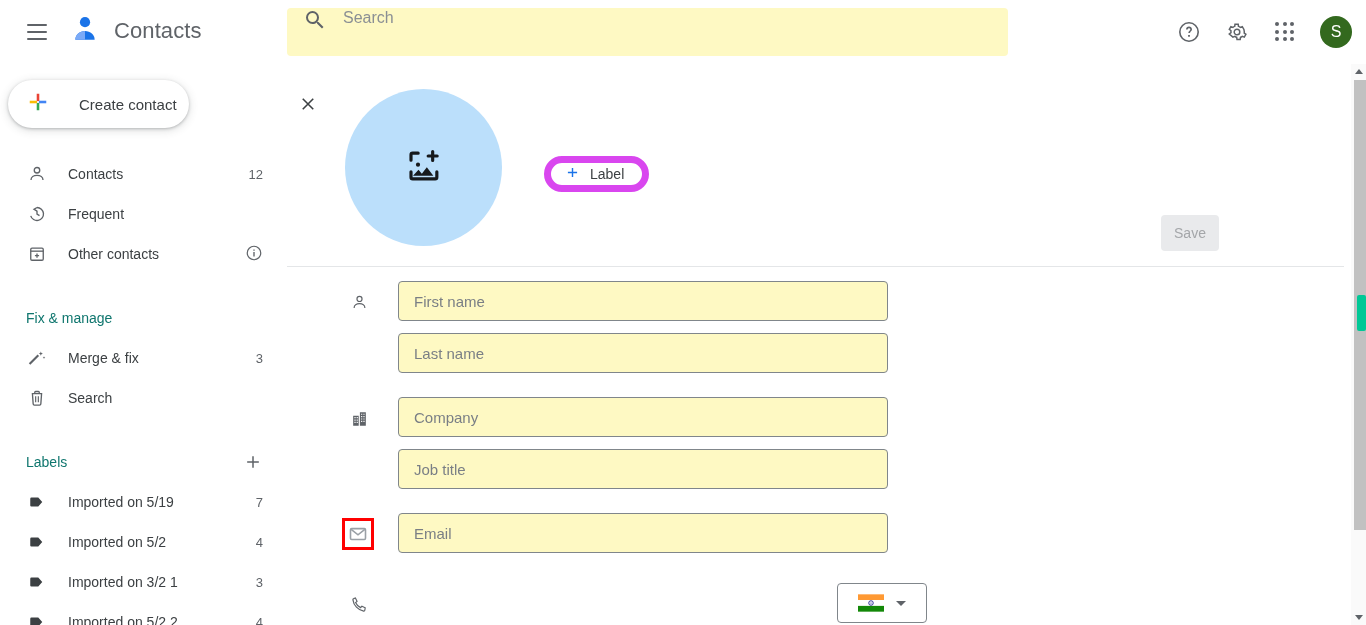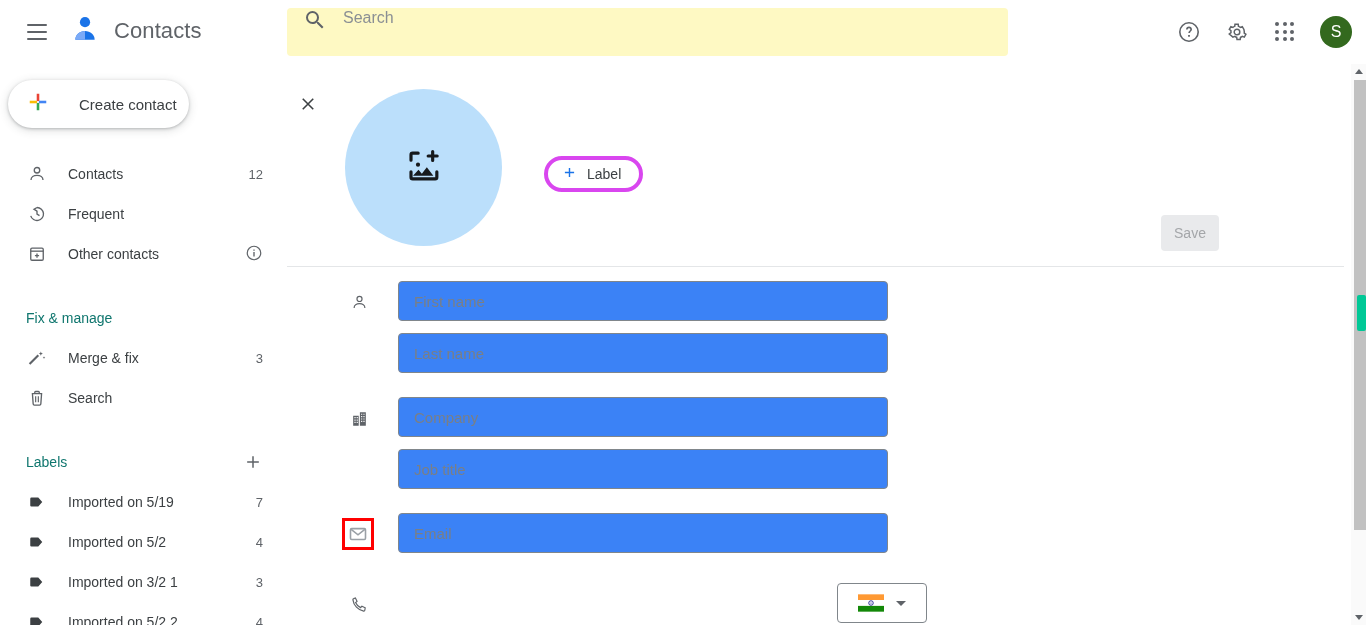--- a/index.html
+++ b/index.html
@@ -82,21 +82,21 @@
 
   .close-x { position: absolute; left: 5px; top: 24px; width: 32px; height: 32px; display: flex; align-items: center; justify-content: center; cursor: pointer; }
 
   .photo-circle {
     position: absolute; left: 58px; top: 25px; width: 157px; height: 157px;
     border-radius: 50%; background: #bbdffb; display: flex; align-items: center;
     justify-content: center; cursor: pointer;
   }
   .label-btn {
     position: absolute; left: 257px; top: 92px; height: 36px;
-    border: 4px solid #d946ef; border-radius: 18px; background: #fff;
+    border: 7px solid #d946ef; border-radius: 18px; background: #fff;
     display: flex; align-items: center; gap: 9px; padding: 0 18px 0 13px; cursor: pointer;
   }
   .label-btn-text { font-size: 14px; color: #3c4043; }
 
   .save-btn {
     position: absolute; left: 874px; top: 151px; width: 58px; height: 36px;
     background: #e9eaec; border: none; border-radius: 4px;
     color: #a4a6a9; font-size: 14px; font-family: "Liberation Sans", sans-serif;
     cursor: default;
   }
@@ -108,21 +108,21 @@
   .fg-icon {
     position: absolute; left: 60px; width: 24px; height: 24px;
     display: flex; align-items: center; justify-content: center;
   }
   .fg-icon.highlight {
     left: 55px; width: 32px; height: 32px;
     border: 3px solid #ff0000; background: #fff;
   }
   .txt-input {
     display: block; margin-left: 111px; width: 490px; height: 40px;
-    border: 1px solid #80868b; border-radius: 4px; background: #3b82f6;
+    border: 1px solid #80868b; border-radius: 4px; background: #fef9c3;
     padding: 0 15px; font-size: 15px; color: #202124;
     font-family: "Liberation Sans", sans-serif; outline: none;
   }
   .txt-input::placeholder { color: #7a7f85; }
   .txt-input + .txt-input { margin-top: 12px; }
 
   .phone-row { display: flex; margin-left: 111px; gap: 10px; align-items: center; flex-direction: column; }
   .country-sel {
     width: 90px; height: 40px; border: 1px solid #80868b; border-radius: 4px;
     display: flex; align-items: center; justify-content: center; gap: 12px;

